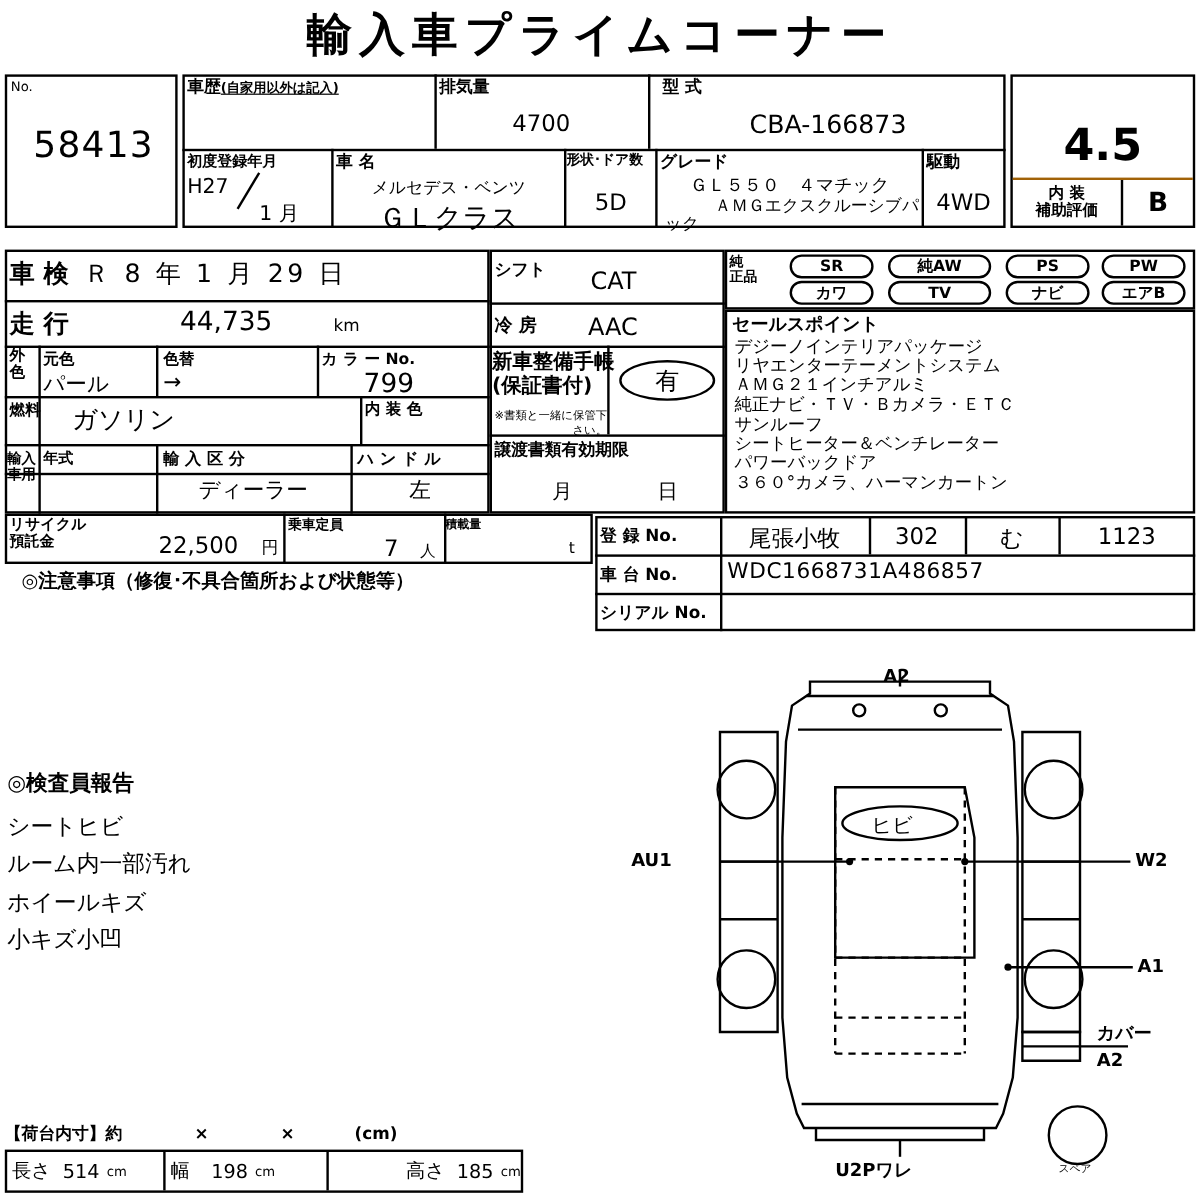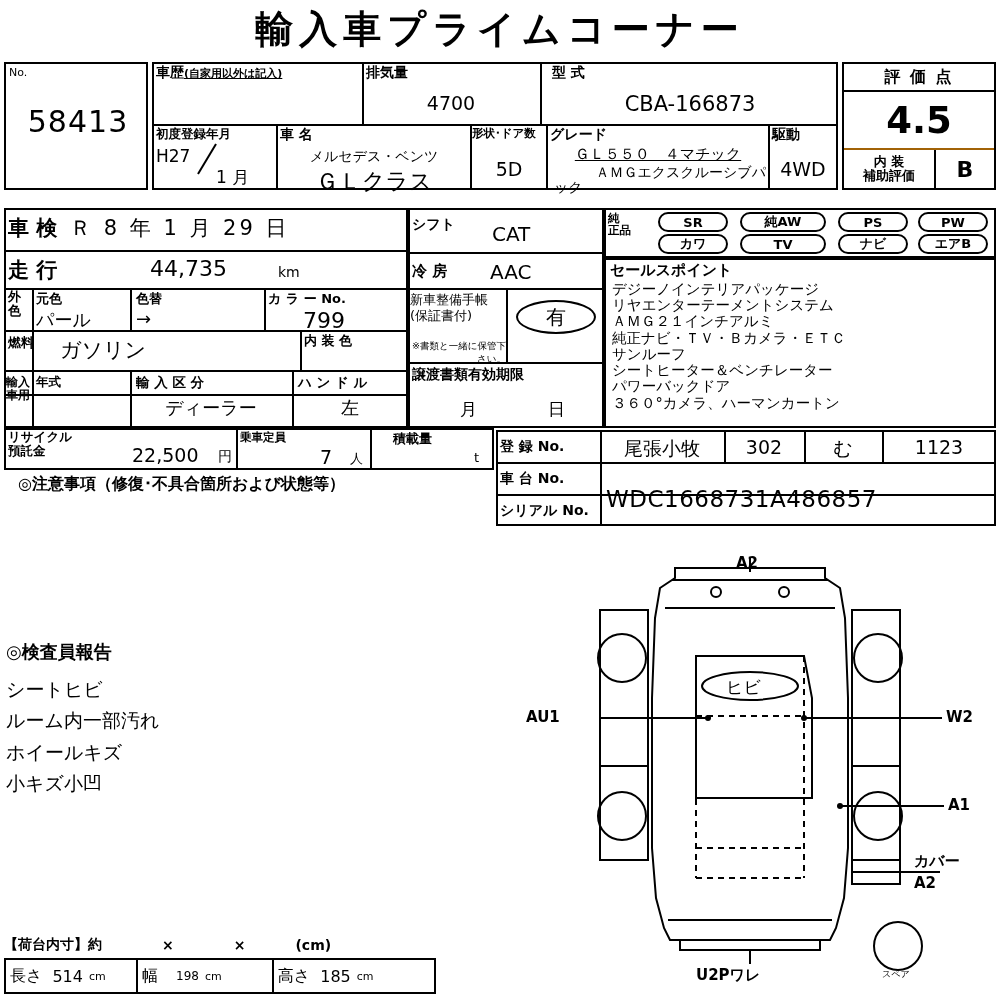--- a/index.html
+++ b/index.html
@@ -71,23 +71,20 @@
 <div class="sheet">
 
   <div class="title">輸入車プライムコーナー</div>
 
   <div class="bx" id="no-box">
     <div class="cap">No.</div>
     <div class="val">58413</div>
   </div>
 
   <div class="bx" id="eval-box">
-    <div class="t ctr">
-        <span>評 価 点</span>
-      </div>
     <div class="score ctr">4.5</div>
     <div class="b1 ctr">
       <span>内 装</span>
       <span>補助評価</span>
     </div>
     <div class="b2 ctr">B</div>
   </div>
 
   <div class="bx" style="left:152px; top:62px; width:686px; height:128px;"></div>
 
@@ -119,21 +116,21 @@
   <div style="position:absolute; left:216px; top:166px; font-size:17px;">1 月</div>
 
   <div style="position:absolute; left:280px; top:126px; font-size:14px; font-weight:bold;">車  名</div>
   <div style="position:absolute; left:280px; top:148px; width:188px; text-align:center; font-size:14px;">メルセデス・ベンツ</div>
   <div style="position:absolute; left:280px; top:166px; width:188px; text-align:center; font-size:23px;">ＧＬクラス</div>
 
   <div style="position:absolute; left:472px; top:126px; font-size:11.5px; font-weight:bold;">形状･ドア数</div>
   <div style="position:absolute; left:472px; top:158px; width:74px; text-align:center; font-size:19px;">5D</div>
 
   <div style="position:absolute; left:550px; top:126px; font-size:14px; font-weight:bold;">グレード</div>
-  <div style="position:absolute; left:550px; top:146px; width:216px; text-align:center; font-size:15px; line-height:1.15;text-decoration:underline;">ＧＬ５５０　４マチック</div>
+  <div style="position:absolute; left:550px; top:146px; width:216px; text-align:center; font-size:15px; line-height:1.15;">ＧＬ５５０　４マチック</div>
   <div style="position:absolute; left:550px; top:164px; width:216px; text-align:right; font-size:14px; line-height:1.15;">ＡＭＧエクスクルーシブパ</div>
   <div style="position:absolute; left:550px; top:180px; width:216px; text-align:left; padding-left:4px; font-size:14px; line-height:1.1;">ック</div>
 
   <div style="position:absolute; left:772px; top:126px; font-size:14px; font-weight:bold;">駆動</div>
   <div style="position:absolute; left:768px; top:158px; width:70px; text-align:center; font-size:19px;">4WD</div>
 
   <div class="bx" style="left:4px; top:208px; width:404px; height:220px;"></div>
 
   <div style="position:absolute; left:4px; top:250px; width:404px; border-top:2px solid #000;"></div>
   <div style="position:absolute; left:4px; top:288px; width:404px; border-top:2px solid #000;"></div>
@@ -186,21 +183,21 @@
   <div style="position:absolute; left:408px; top:252px; width:196px; border-top:2px solid #000;"></div>
   <div style="position:absolute; left:408px; top:288px; width:196px; border-top:2px solid #000;"></div>
   <div style="position:absolute; left:408px; top:362px; width:196px; border-top:2px solid #000;"></div>
   <div style="position:absolute; left:506px; top:288px; height:74px; border-left:2px solid #000;"></div>
 
   <div style="position:absolute; left:412px; top:216px; font-size:14px; font-weight:bold;">シフト</div>
   <div style="position:absolute; left:492px; top:222px; font-size:20px;">CAT</div>
   <div style="position:absolute; left:412px; top:262px; font-size:15px; font-weight:bold;">冷 房</div>
   <div style="position:absolute; left:490px; top:260px; font-size:20px;">AAC</div>
 
-  <div style="position:absolute; left:410px; top:292px; font-size:13px; font-weight:normal; line-height:1.2;">
+  <div style="position:absolute; left:410px; top:292px; font-size:17px; font-weight:bold; line-height:1.2;">
     <div>新車整備手帳</div>
       <div>(保証書付)</div>
   </div>
   <div style="position:absolute; left:408px; top:340px; width:98px; text-align:right; font-size:9.5px;">※書類と一緒に保管下さい。</div>
   <div style="position:absolute; left:516px; top:300px; width:80px; height:34px; border:2px solid #000; border-radius:50%;" class="ctr">
     <span style="font-size:20px;">有</span>
   </div>
 
   <div style="position:absolute; left:412px; top:366px; font-size:14px; font-weight:bold;">譲渡書類有効期限</div>
   <div style="position:absolute; left:460px; top:398px; font-size:17px;">月</div>
@@ -256,41 +253,41 @@
   <div style="position:absolute; left:370px; top:428px; height:42px; border-left:2px solid #000;"></div>
   <div style="position:absolute; left:8px; top:430px; font-size:12.5px; font-weight:bold; line-height:1.15;">
     <div>リサイクル</div>
       <div>預託金</div>
   </div>
   <div style="position:absolute; left:132px; top:444px; font-size:19px;">22,500</div>
   <div style="position:absolute; left:218px; top:448px; font-size:14px;">円</div>
   <div style="position:absolute; left:240px; top:430px; font-size:11.5px; font-weight:bold;">乗車定員</div>
   <div style="position:absolute; left:320px; top:446px; font-size:19px;">7</div>
   <div style="position:absolute; left:350px; top:450px; font-size:13px;">人</div>
-  <div style="position:absolute; left:393px; top:430px; font-size:13px; font-weight:bold;">積載量</div>
+  <div style="position:absolute; left:371px; top:430px; font-size:10px; font-weight:bold;">積載量</div>
   <div style="position:absolute; left:474px; top:450px; font-size:13px;">t</div>
 
   <div style="position:absolute; left:6px; top:474px; font-size:16px; font-weight:bold;margin-left:12px;">◎注意事項（修復･不具合箇所および状態等）</div>
 
   <div class="bx" style="left:496px; top:430px; width:500px; height:96px;"></div>
   <div style="position:absolute; left:496px; top:462px; width:500px; border-top:2px solid #000;"></div>
   <div style="position:absolute; left:496px; top:494px; width:500px; border-top:2px solid #000;"></div>
   <div style="position:absolute; left:600px; top:430px; height:96px; border-left:2px solid #000;"></div>
   <div style="position:absolute; left:724px; top:430px; height:32px; border-left:2px solid #000;"></div>
   <div style="position:absolute; left:804px; top:430px; height:32px; border-left:2px solid #000;"></div>
   <div style="position:absolute; left:882px; top:430px; height:32px; border-left:2px solid #000;"></div>
 
   <div style="position:absolute; left:500px; top:438px; font-size:14px; font-weight:bold;">登 録 No.</div>
   <div style="position:absolute; left:600px; top:436px; width:124px; text-align:center; font-size:19px;">尾張小牧</div>
   <div style="position:absolute; left:724px; top:436px; width:80px; text-align:center; font-size:19px;">302</div>
   <div style="position:absolute; left:804px; top:436px; width:78px; text-align:center; font-size:19px;">む</div>
   <div style="position:absolute; left:882px; top:436px; width:114px; text-align:center; font-size:19px;">1123</div>
 
   <div style="position:absolute; left:500px; top:470px; font-size:14px; font-weight:bold;">車 台 No.</div>
-  <div style="position:absolute; left:606px; top:486px; font-size:23px; letter-spacing:0.5px;">WDC1668731A486857</div>
+  <div style="position:absolute; left:606px; top:466px; font-size:18px; letter-spacing:0.5px;">WDC1668731A486857</div>
 
   <div style="position:absolute; left:500px; top:502px; font-size:14px; font-weight:bold;">シリアル No.</div>
   <div style="position:absolute; left:606px; top:500px; font-size:18px;"></div>
 
   <div id="report">
     <div class="rh">◎検査員報告</div>
     <div class="ri">シートヒビ</div>
     <div class="ri">ルーム内一部汚れ</div>
     <div class="ri">ホイールキズ</div>
     <div class="ri">小キズ小凹</div>
@@ -304,24 +301,24 @@
       <span style="padding-left:50px;">(cm)</span>
     </div>
     <div class="brow">
       <div class="bcell" style="width:140px;">
         <span style="padding-left:4px; font-size:16px;">長さ</span>
         <span style="padding-left:10px; font-size:16px;">514</span>
         <span style="padding-left:6px; font-size:11px;">cm</span>
       </div>
       <div class="bcell" style="width:144px;">
         <span style="padding-left:4px; font-size:16px;">幅</span>
-        <span style="padding-left:18px; font-size:12px;">198</span>
+        <span style="padding-left:18px; font-size:16px;">198</span>
         <span style="padding-left:6px; font-size:11px;">cm</span>
       </div>
-      <div class="bcell" style="width:170px;">
+      <div class="bcell" style="width:170px;justify-content:flex-end;">
         <span style="padding-left:4px; font-size:16px;">高さ</span>
         <span style="padding-left:10px; font-size:16px;">185</span>
         <span style="padding-left:6px; font-size:11px;">cm</span>
       </div>
     </div>
   </div>
 
   <div id="diagram">
     <svg width="500" height="452" viewBox="0 0 500 452">
       <g fill="none" stroke="#000" stroke-width="2">

